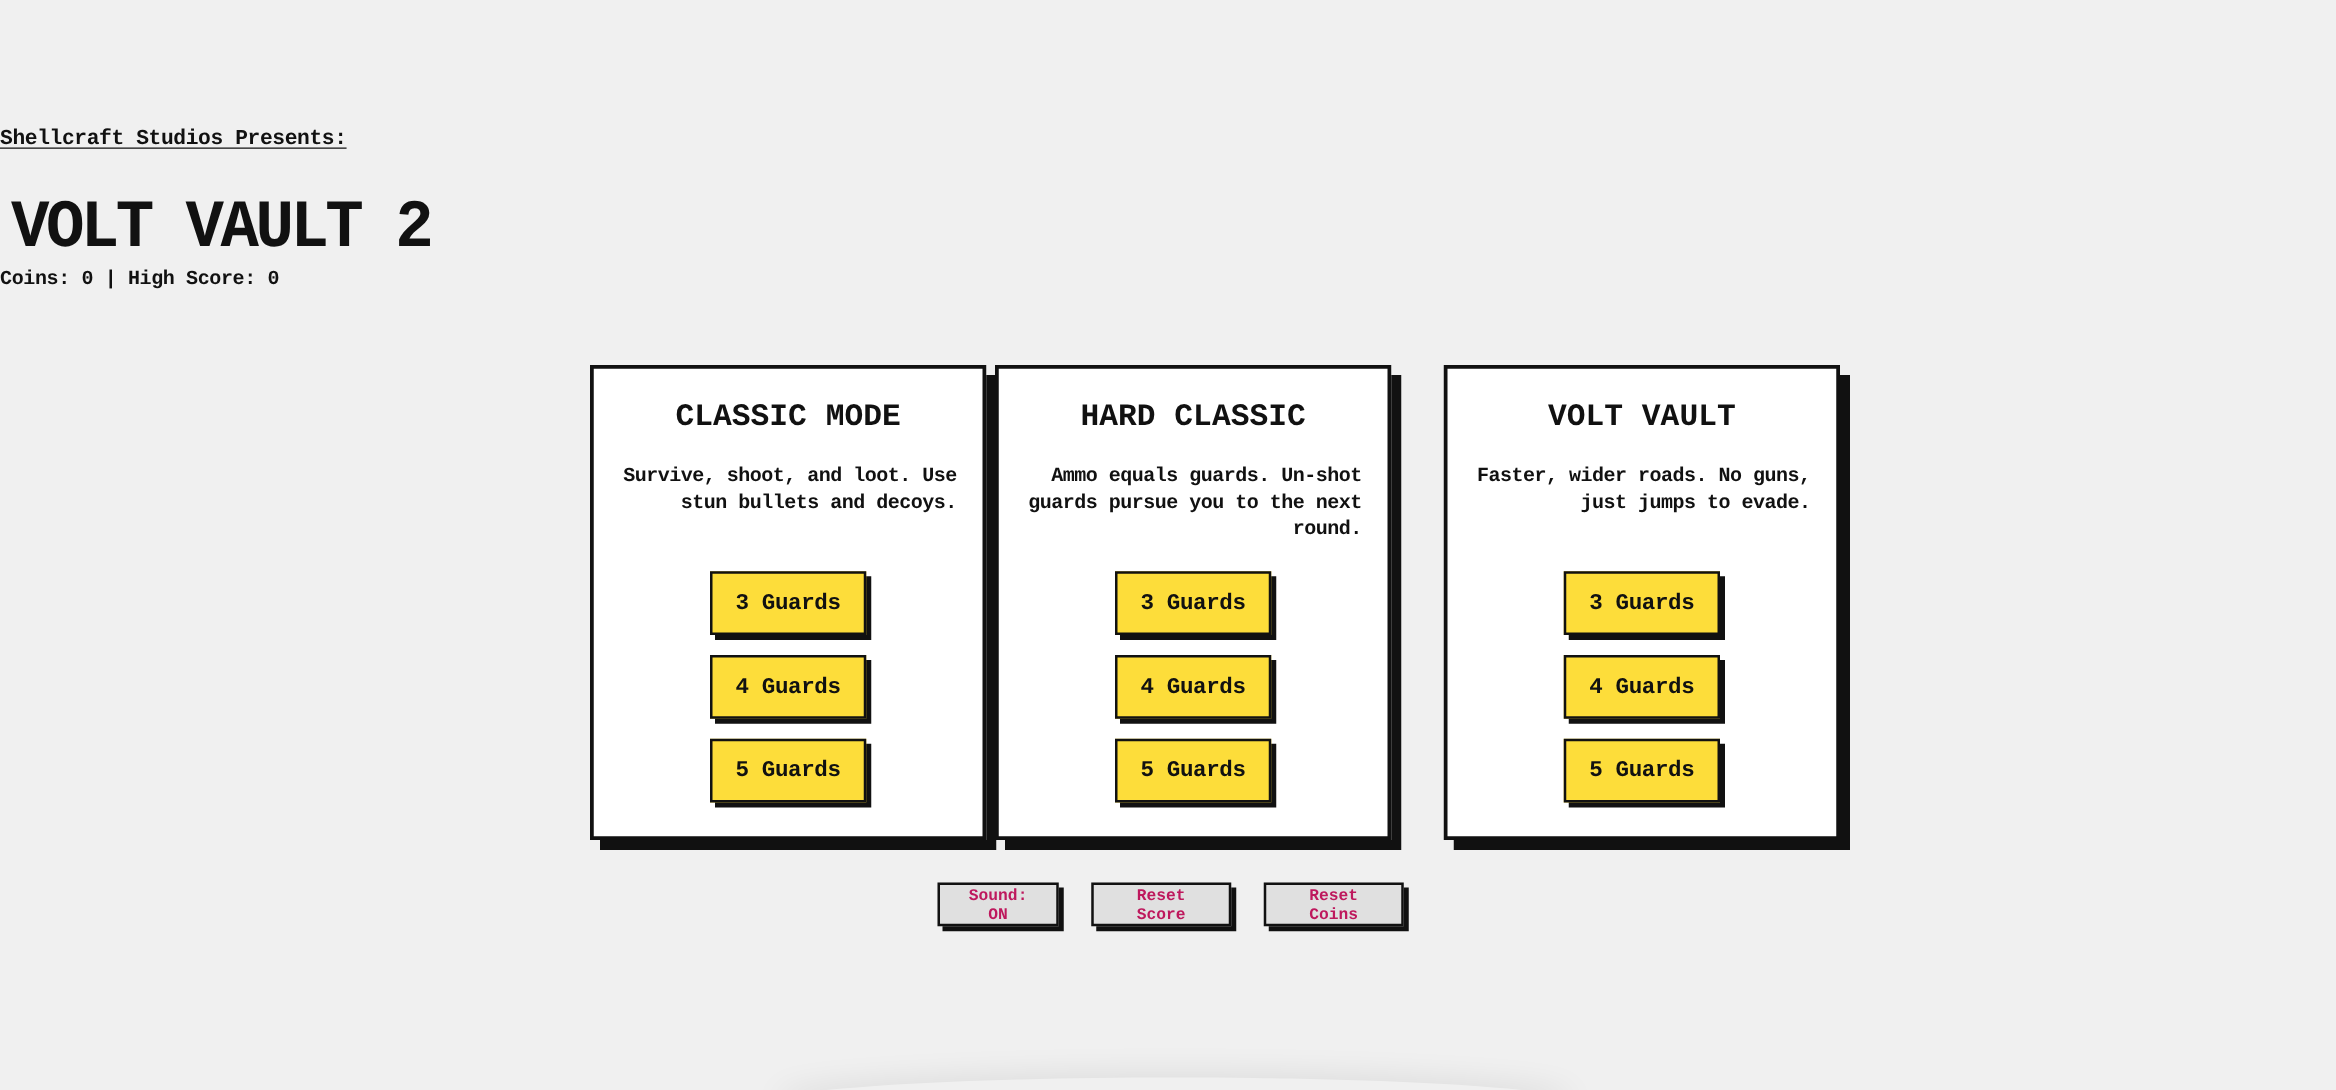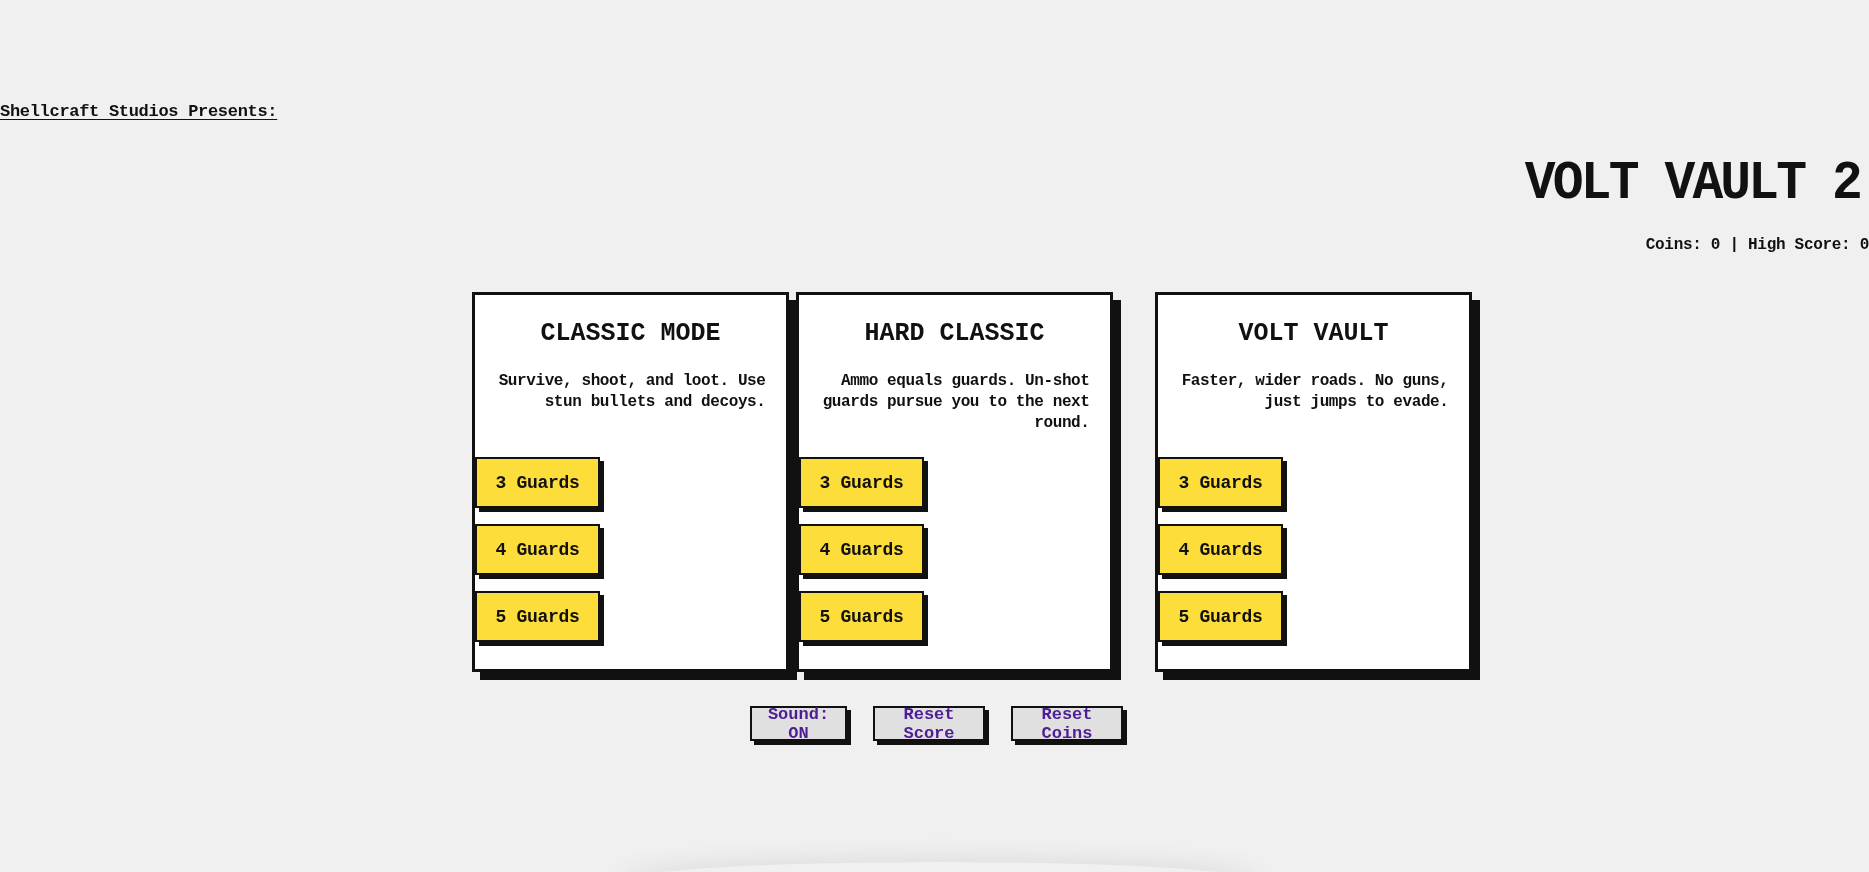--- a/index.html
+++ b/index.html
@@ -13,27 +13,27 @@
       position: absolute; left: 0; top: 0; width: 1869px; height: 872px;
     }
     .presents {
       position: absolute; top: 102px; left: 0; width: 100%;
       text-align: left; font-size: 17px; font-weight: bold;
       text-decoration: underline; text-underline-offset: 3px;
       letter-spacing: -0.3px;
     }
     .title {
       position: absolute; top: 152px; left: 0; width: 100%;
-      text-align: right; font-size: 54px; font-weight: bold;
+      text-align: left; font-size: 54px; font-weight: bold;
       letter-spacing: -3px; line-height: 64px;
     }
     .title span { display: inline-block; transform: scaleX(0.95); }
     .stats {
-      position: absolute; top: 236px; left: 0; width: 100%;
-      text-align: right; font-size: 16px; font-weight: bold;
+      position: absolute; top: 214px; left: 0; width: 100%;
+      text-align: left; font-size: 16px; font-weight: bold;
       letter-spacing: -0.3px;
     }
     .card {
       position: absolute; top: 292px; width: 317px; height: 380px;
       background: #ffffff; border: 3px solid #111111;
       box-shadow: 8px 8px 0 #111111;
       text-align: center;
       margin-left: 48px;
     }
     .card-title {
@@ -41,42 +41,42 @@
       letter-spacing: 0px; line-height: 32px;
     }
     .card-desc {
       margin: 21px auto 0; width: 270px; height: 69px;
       font-size: 16px; font-weight: bold; line-height: 21px;
       letter-spacing: -0.4px;
       text-align: right;
     }
     .btn-col {
       position: absolute; top: 162px; left: 0; width: 100%;
-      display: flex; flex-direction: column; align-items: flex-start;
+      display: flex; flex-direction: column; align-items: center;
     }
     .guard-btn {
       width: 125px; height: 51px; margin-bottom: 16px;
       background: #fddd3a; border: 2px solid #111111;
       box-shadow: 4px 4px 0 #111111;
       font-family: "Liberation Mono", "DejaVu Sans Mono", monospace;
       font-size: 18px; font-weight: bold; color: #111111;
       letter-spacing: -0.3px; cursor: pointer;
       display: flex; align-items: center; justify-content: center;
     }
     .controls {
       position: absolute; top: 706px; left: 0; width: 100%;
       display: flex; justify-content: center; gap: 26px;
       padding-left: 4px;
     }
     .ctrl-btn {
       height: 35px; padding: 0 25px;
       background: #e0e0e0; border: 2px solid #111111;
       box-shadow: 4px 4px 0 #111111;
       font-family: "Liberation Mono", "DejaVu Sans Mono", monospace;
-      font-size: 17px; font-weight: bold; color: #4c1d95;
+      font-size: 13px; font-weight: bold; color: #be185d;
       cursor: pointer;
       display: flex; align-items: center; justify-content: center;
     }
     .floor-shadow {
       position: absolute; left: 620px; top: 862px; width: 640px; height: 40px;
       border-radius: 50%;
       box-shadow: 0 -4px 24px rgba(0,0,0,0.08);
     }
   </style>
 </head>

